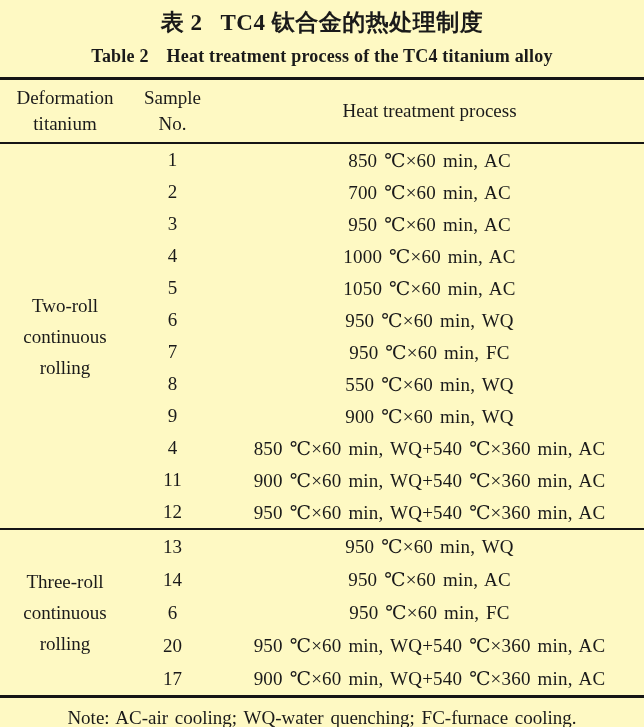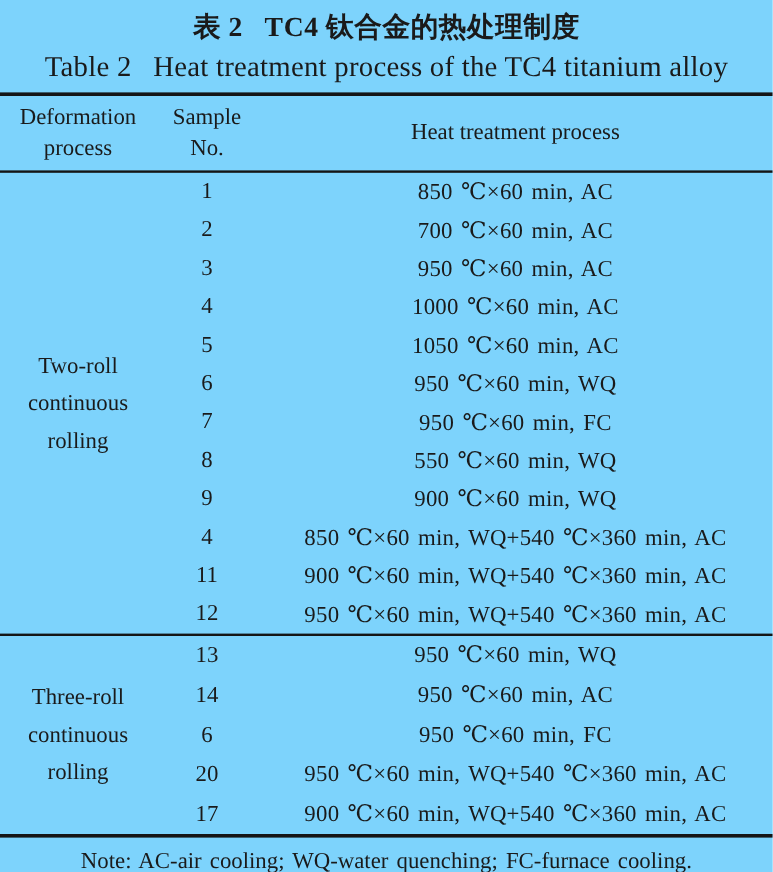--- a/index.html
+++ b/index.html
@@ -1,37 +1,37 @@
 <!DOCTYPE html>
 <html><head>
 <meta charset="utf-8">
 <style>
   html, body { margin: 0; padding: 0; background: #ffffff; }
   .page {
     position: relative;
     width: 644px;
     height: 727px;
     box-sizing: border-box;
-    background: #7dd3fc;
+    background: #fef9c3;
     color: #1a1a1a;
     font-family: "Liberation Serif", "DejaVu Serif", serif;
     padding-top: 8px;
     overflow: hidden;
   }
   .title-cn {
     text-align: center;
     font-weight: bold;
     font-size: 23px;
     line-height: 30px;
     letter-spacing: 0.5px;
   }
   .title-en {
     text-align: center;
-    font-weight: normal;
-    font-size: 24px;
+    font-weight: bold;
+    font-size: 18px;
     line-height: 29px;
     margin-top: 4px;
     letter-spacing: 0.2px;
   }
   .title-gap { display: inline-block; width: 18px; }
   table.ht-table {
     width: 644px;
     margin-top: 6px;
     border-collapse: collapse;
     border-top: 3px solid #151515;
@@ -82,21 +82,21 @@
   <table class="ht-table">
     <colgroup>
       <col class="c1">
         <col class="c2">
         <col class="c3">
     </colgroup>
     <thead>
       <tr>
         <th>
           <span class="hdr-line">Deformation</span>
-          <span class="hdr-line">process</span>
+          <span class="hdr-line">titanium</span>
         </th>
         <th>
           <span class="hdr-line">Sample</span>
           <span class="hdr-line">No.</span>
         </th>
         <th>Heat treatment process</th>
       </tr>
     </thead>
 
     <tbody class="section-1">

